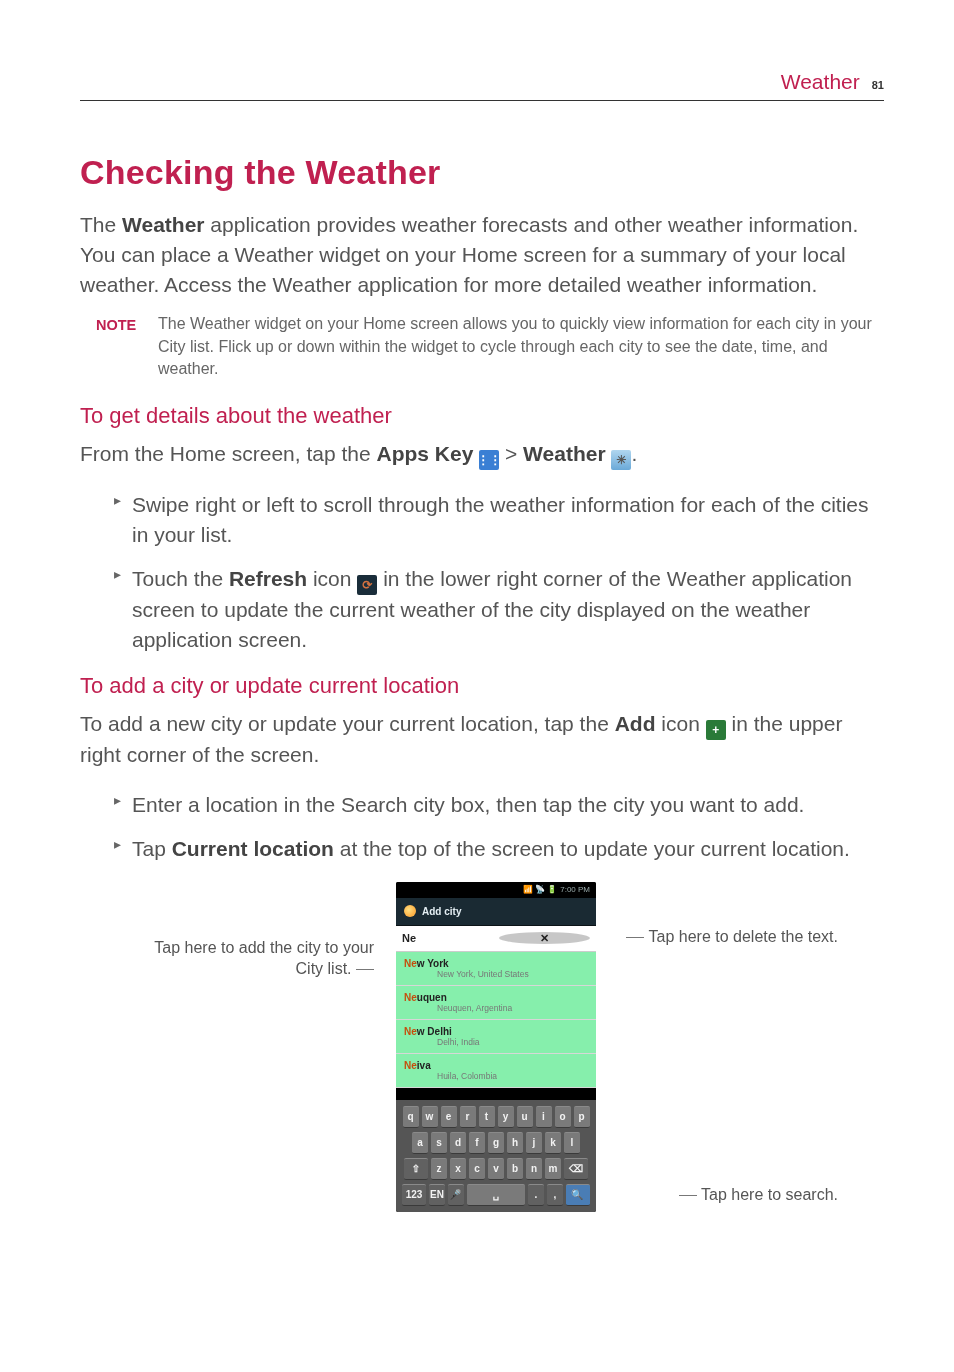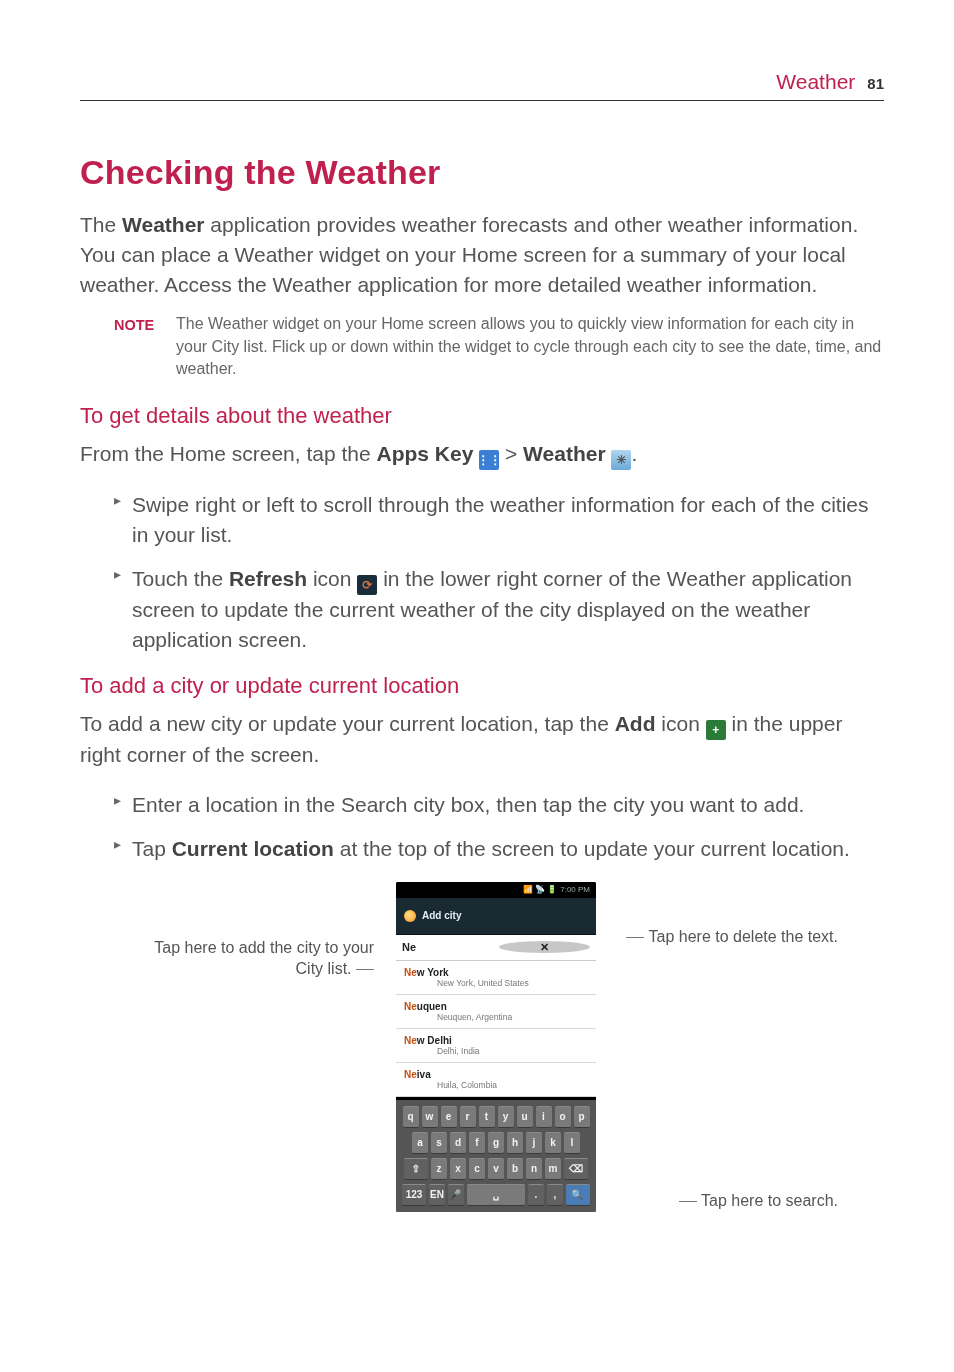--- a/index.html
+++ b/index.html
@@ -23,41 +23,41 @@
     align-items: baseline;
     gap: 12px;
     margin-bottom: 6px;
   }
   .header-section {
     color: #c02050;
     font-size: 21px;
     font-weight: 400;
   }
   .header-pagenum {
-    font-size: 15px;
+    font-size: 11px;
     font-weight: 600;
   }
   h1.title {
     color: #c02050;
     font-size: 34px;
     font-weight: 700;
     margin: 52px 0 18px 0;
     letter-spacing: 0.2px;
   }
   p.body {
     font-size: 21px;
     line-height: 1.42;
     color: #555;
     margin-bottom: 14px;
   }
   .bold { font-weight: 600; color: #444; }
   .note-block {
     display: flex;
     gap: 18px;
-    margin: 10px 0 22px 34px;
+    margin: 10px 0 22px 16px;
     font-size: 16px;
     line-height: 1.4;
     color: #666;
   }
   .note-label {
     color: #c02050;
     font-weight: 700;
     min-width: 44px;
     font-size: 14.5px;
     padding-top: 2px;
@@ -115,21 +115,21 @@
     font-size: 16px;
     color: #555;
     display: flex;
     flex-direction: column;
   }
   .callouts-left { text-align: right; width: 248px; }
   .callouts-right { text-align: right; width: 220px; }
   .cl-top-left { margin-top: 44px; line-height: 1.3; }
   .cl-mid-left { margin-top: 56px; line-height: 1.3; }
   .cl-top-right { margin-top: 46px; }
-  .cl-bot-right { margin-top: auto; margin-bottom: 2px; }
+  .cl-bot-right { margin-top: auto; margin-bottom: 8px; }
 
   .phone {
     width: 200px;
     height: 330px;
     background: #000;
     border-radius: 2px;
     overflow: hidden;
     display: flex;
     flex-direction: column;
     font-size: 10px;
@@ -139,21 +139,21 @@
     background: #000;
     color: #9aa;
     display: flex;
     justify-content: flex-end;
     align-items: center;
     gap: 3px;
     padding: 0 6px;
     font-size: 8px;
   }
   .titlebar {
-    height: 37px;
+    height: 28px;
     background: #1a2a33;
     color: #e4eef3;
     display: flex;
     align-items: center;
     gap: 6px;
     padding: 0 8px;
     font-size: 10px;
     font-weight: 600;
     border-bottom: 1px solid #0c1317;
   }
@@ -173,21 +173,21 @@
   }
   .searchrow span { flex: 1; color: #222; font-size: 11px; font-weight: 600; }
   .clearicon {
     width: 12px; height: 12px; border-radius: 50%;
     background: #c7c7c7; color:#fff;
     display:flex; align-items:center; justify-content:center;
     font-size: 8px; line-height: 1;
   }
   .result {
     height: 34px;
-    background: #ffffff;
+    background: #86efac;
     border-bottom: 1px solid #d7d7d7;
     padding: 3px 8px;
     display: flex;
     flex-direction: column;
     justify-content: center;
   }
   .result .r1 { color: #c54e0e; font-size: 10px; font-weight: 700; }
   .result .r1 .dim { color: #222; }
   .result .r2 { color: #777; font-size: 8.5px; padding-left: 33px; }
   .kb {

